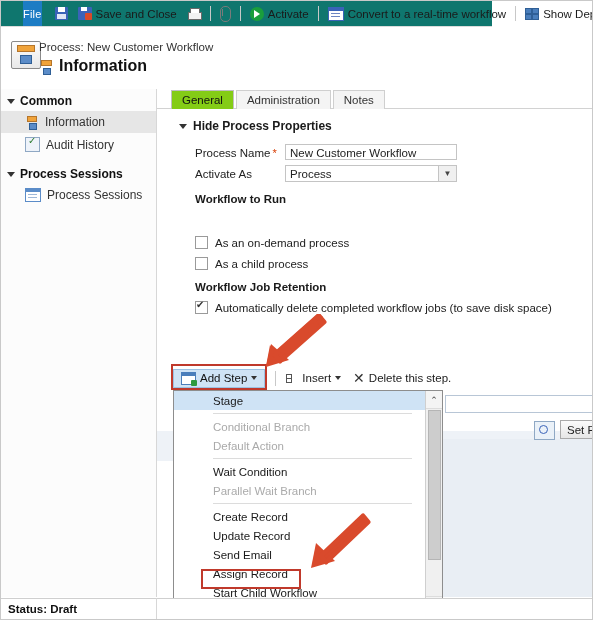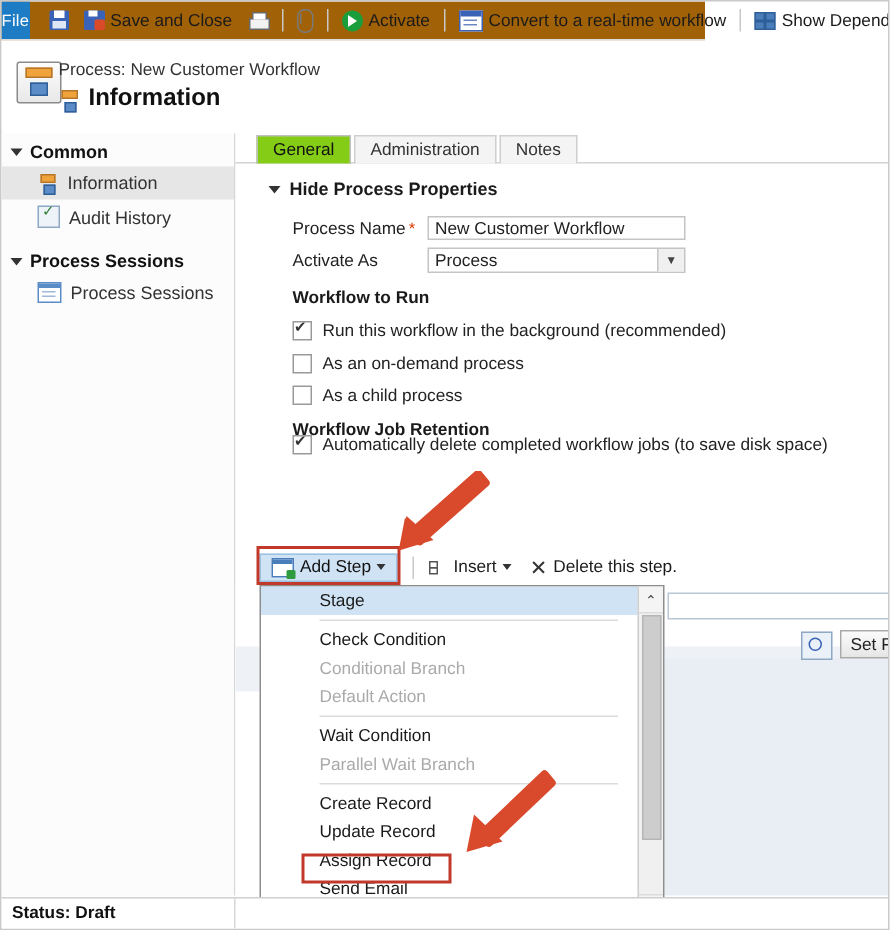--- a/index.html
+++ b/index.html
@@ -10,23 +10,23 @@
     font-size:12px;
     color:#222;
     overflow:hidden;
     position:relative;
   }
   #root{position:relative;width:593px;height:620px;overflow:hidden;border:1px solid #c9c9c9;box-sizing:border-box;background:#fff;}
 
   
   .ribbon{
     position:absolute;left:0;top:0;width:469px;height:25px;
-    background:#a16207;
+    background:#0f766e;
     border-bottom:1px solid #dcdcdc;
-    display:flex;align-items:stretch;
+    display:flex;align-items:stretch;padding-left:22px;
   }
   .file-tab{
     width:36px;background:#1d7cc4;color:#fff;
     display:flex;align-items:center;justify-content:center;
     font-size:11px;letter-spacing:.2px;
   }
   .rb-items{display:flex;align-items:center;flex:1;padding-left:8px;gap:0px;}
   .rb-btn{display:flex;align-items:center;gap:4px;padding:0 5px;height:25px;white-space:nowrap;font-size:11.5px;color:#1a1a1a;}
   .rb-sep{width:1px;height:15px;background:#c8c8c8;margin:0 4px;}
   .ic{display:inline-block;flex:none;}
@@ -257,35 +257,31 @@
 
     <div class="frow" style="left:38px;top:79px;">
       <span class="flabel">Activate As</span>
     </div>
     <div class="fsel" style="position:absolute;left:128px;top:76px;">
       <span>Process</span>
       <span class="arw">▼</span>
     </div>
 
     <div class="grp-head" style="left:38px;top:104px;">Workflow to Run</div>
-    <div class="cbrow" style="left:38px;top:125px;">
-      <span class="cb on"></span>
-      <span>Run this workflow in the background (recommended)</span>
-    </div>
     <div class="cbrow" style="left:38px;top:147px;">
       <span class="cb"></span>
       <span>As an on-demand process</span>
     </div>
     <div class="cbrow" style="left:38px;top:168px;">
       <span class="cb"></span>
       <span>As a child process</span>
     </div>
 
     <div class="grp-head" style="left:38px;top:192px;">Workflow Job Retention</div>
-    <div class="cbrow" style="left:38px;top:201px;">
+    <div class="cbrow" style="left:38px;top:212px;">
       <span class="cb on"></span>
       <span>Automatically delete completed workflow jobs (to save disk space)</span>
     </div>
   </div>
 
   <div class="behind">
     <div class="b-input-top"></div>
   </div>
   <div class="b-band"></div>
   <div class="b-band2"></div>
@@ -315,23 +311,20 @@
     </div>
   </div>
   <div class="redbox-addstep"></div>
 
   <div class="dd">
     <div class="dd-inner">
       <div class="dd-item hl">
           <span>Stage</span>
         </div>
       <div class="dd-sep"></div>
-      <div class="dd-item">
-          <span>Check Condition</span>
-        </div>
       <div class="dd-item dis">
           <span>Conditional Branch</span>
         </div>
       <div class="dd-item dis">
           <span>Default Action</span>
         </div>
       <div class="dd-sep"></div>
       <div class="dd-item">
           <span>Wait Condition</span>
         </div>
@@ -339,24 +332,24 @@
           <span>Parallel Wait Branch</span>
         </div>
       <div class="dd-sep"></div>
       <div class="dd-item">
           <span>Create Record</span>
         </div>
       <div class="dd-item">
           <span>Update Record</span>
         </div>
       <div class="dd-item">
+          <span>Send Email</span>
+        </div>
+      <div class="dd-item">
           <span>Assign Record</span>
-        </div>
-      <div class="dd-item">
-          <span>Send Email</span>
         </div>
       <div class="dd-item">
           <span>Start Child Workflow</span>
         </div>
 
     </div>
     <div class="dd-scroll">
       <div class="sb-arrow">
           <span>⌃</span>
         </div>

